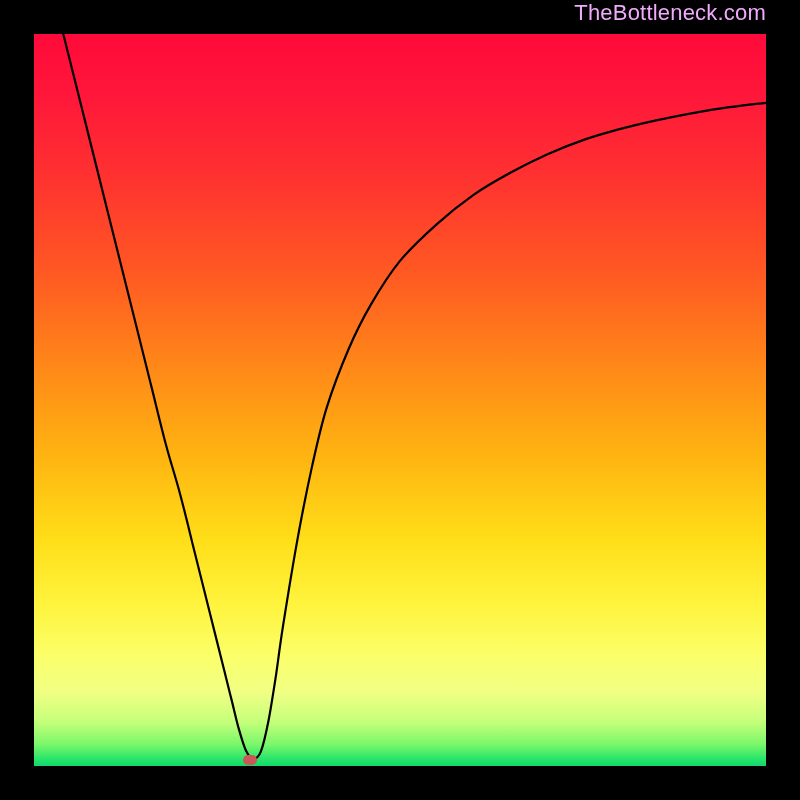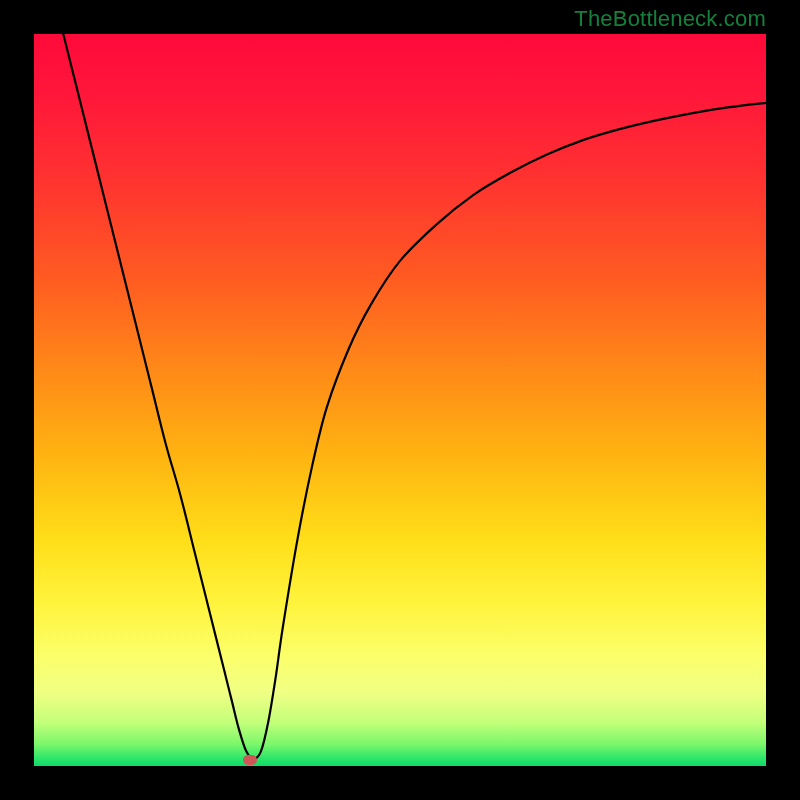--- a/index.html
+++ b/index.html
@@ -37,23 +37,23 @@
       #fbff6a 85%,
       #f0ff84 90%,
       #c4ff7a 94%,
       #7cf76a 97%,
       #2ae56a 99%,
       #10d96b 100%
     );
   }
   .watermark {
     position: absolute;
-    top: 6px;
+    top: 0;
     right: 34px;
-    color: #15803d;
+    color: #f0abfc;
     font-size: 22px;
     font-weight: 500;
     letter-spacing: 0.2px;
     pointer-events: none;
   }
   svg.curve {
     position: absolute;
     left: 0;
     top: 0;
     width: 732px;

